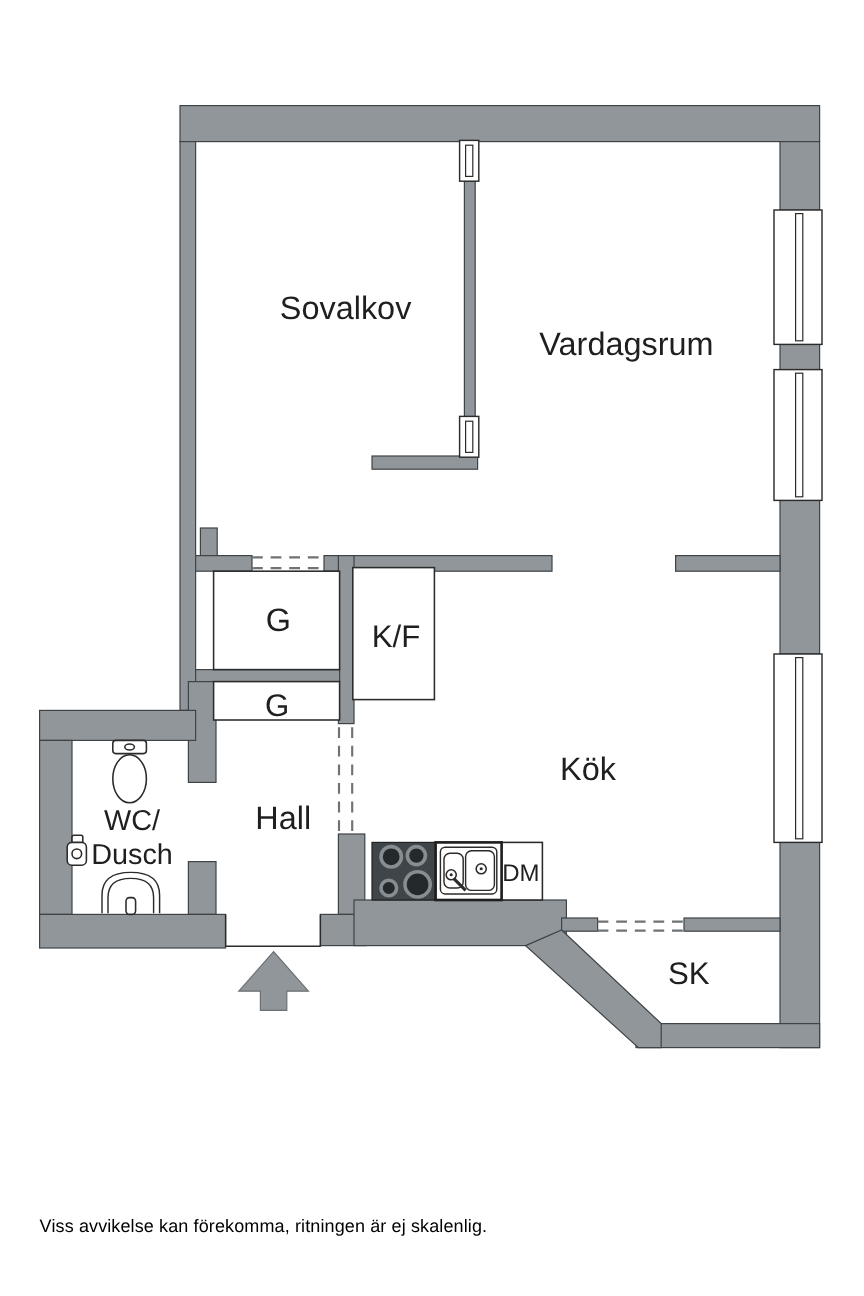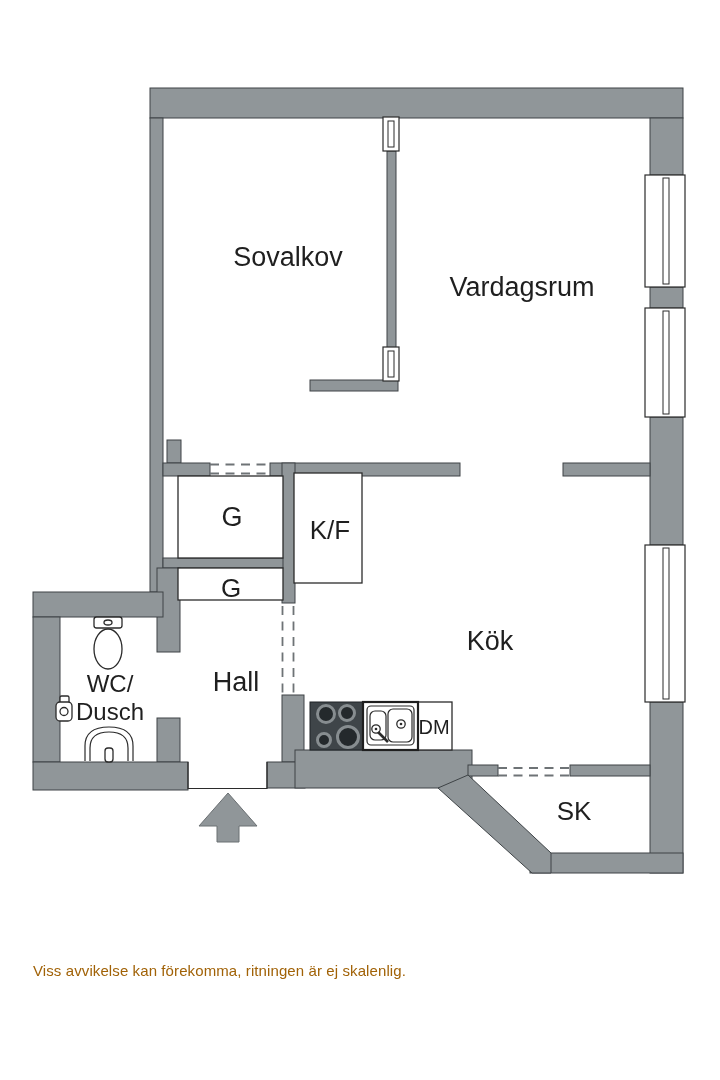--- a/index.html
+++ b/index.html
@@ -15,22 +15,22 @@
   .win{fill:#ffffff;stroke:#2b2b2b;stroke-width:1.2;}
   .pane{fill:#ffffff;stroke:#2b2b2b;stroke-width:1;}
   .box{fill:#ffffff;stroke:#2b2b2b;stroke-width:1.3;}
   .thin{stroke:#2b2b2b;stroke-width:1.2;fill:none;}
   .fixture{fill:#ffffff;stroke:#2b2b2b;stroke-width:1.3;}
   .dash{stroke:#6e7376;stroke-width:1.8;stroke-dasharray:9 6.5;fill:none;}
   .label{fill:#1f1f1f;font-family:"Liberation Sans",sans-serif;}
   .stove{fill:#3f4549;stroke:#1f2326;stroke-width:1;}
   .burner{fill:#24292c;stroke:#878d90;stroke-width:3;}
   .disclaimer{
-    position:absolute;left:33px;top:962px;
-    font-size:15px;color:#a16207;letter-spacing:0.1px;
+    position:absolute;left:33px;top:1014px;
+    font-size:15px;color:#000000;letter-spacing:0.1px;
   }
 </style>
 </head>
 <body>
 
 <div class="canvas">
   <svg viewBox="0 0 720 1080" width="720" height="1080">
 
     <rect class="wall" x="150" y="88" width="533" height="30"></rect>
     <rect class="wall" x="150" y="118" width="13" height="474"></rect>

